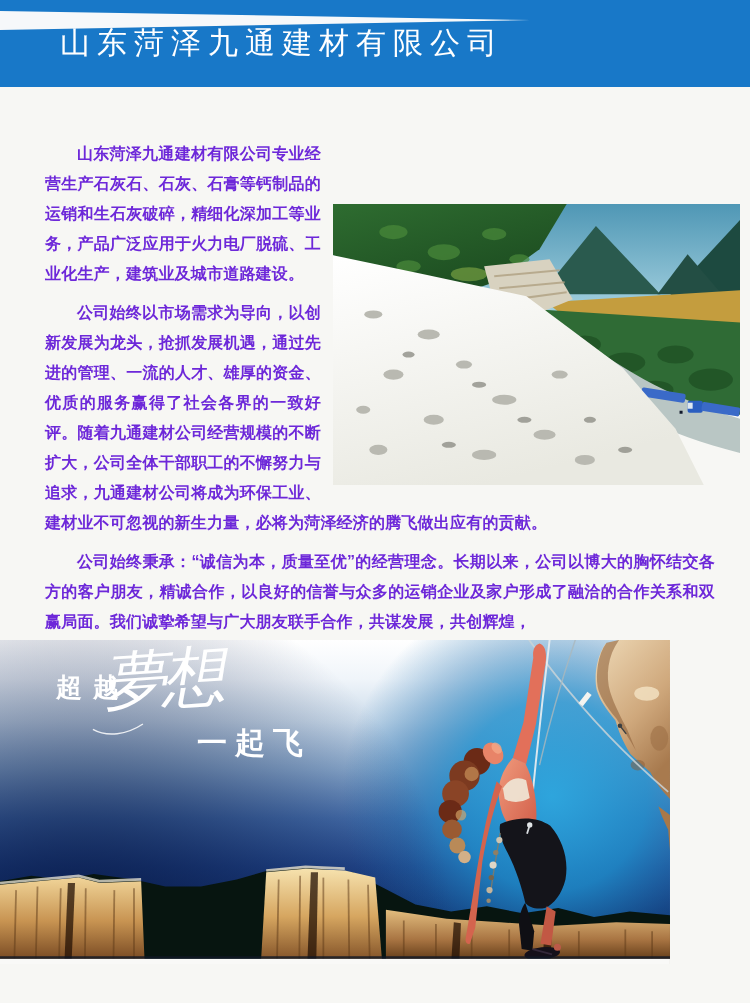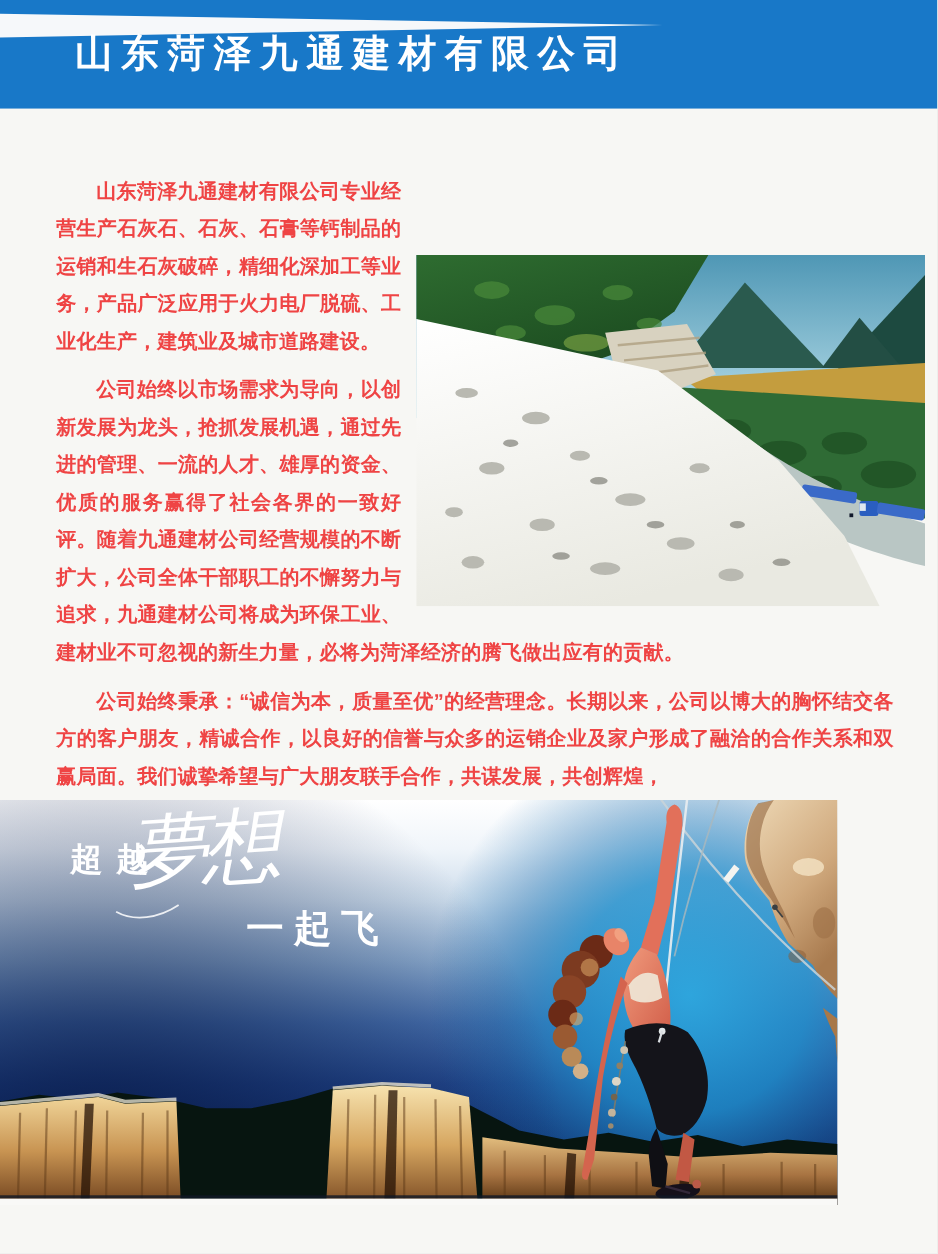--- a/index.html
+++ b/index.html
@@ -9,30 +9,30 @@
     position:relative; width:750px; height:1003px; margin:0 auto;
     background:#f7f7f4; overflow:hidden;
   }
   
   .banner { position:relative; width:750px; height:87px; }
   .banner svg { position:absolute; inset:0; display:block; }
   .banner h1 {
     position:absolute; left:60px; top:0; height:87px;
     display:flex; align-items:center;
     font-family:"Liberation Serif", serif;
-    font-size:30px; font-weight:700; letter-spacing:7px;
+    font-size:30px; font-weight:400; letter-spacing:7px;
     color:#ffffff; white-space:nowrap;
   }
   
   .content { position:relative; padding:0 35px 30px 45px; }
   .quarry { float:right; width:407px; height:281px; margin:65px -25px 10px 12px; }
   .quarry svg { display:block; width:100%; height:100%; }
   .content p {
     font-size:16px; line-height:30px; font-weight:600;
-    color:#ef4444; text-align:justify; text-indent:2em;
+    color:#6d28d9; text-align:justify; text-indent:2em;
     letter-spacing:0.2px;
   }
   .content p.first { margin-top:52px; }
   .content p + p { margin-top:9px; }
   
   .hero { position:absolute; left:0; top:640px; width:670px; height:363px; }
   .hero > svg { position:absolute; inset:0; display:block; }
   .slogan { position:absolute; color:#ffffff; white-space:nowrap; }
   .slogan-prefix {
     left:56px; top:30px; font-family:"Liberation Serif", serif;

